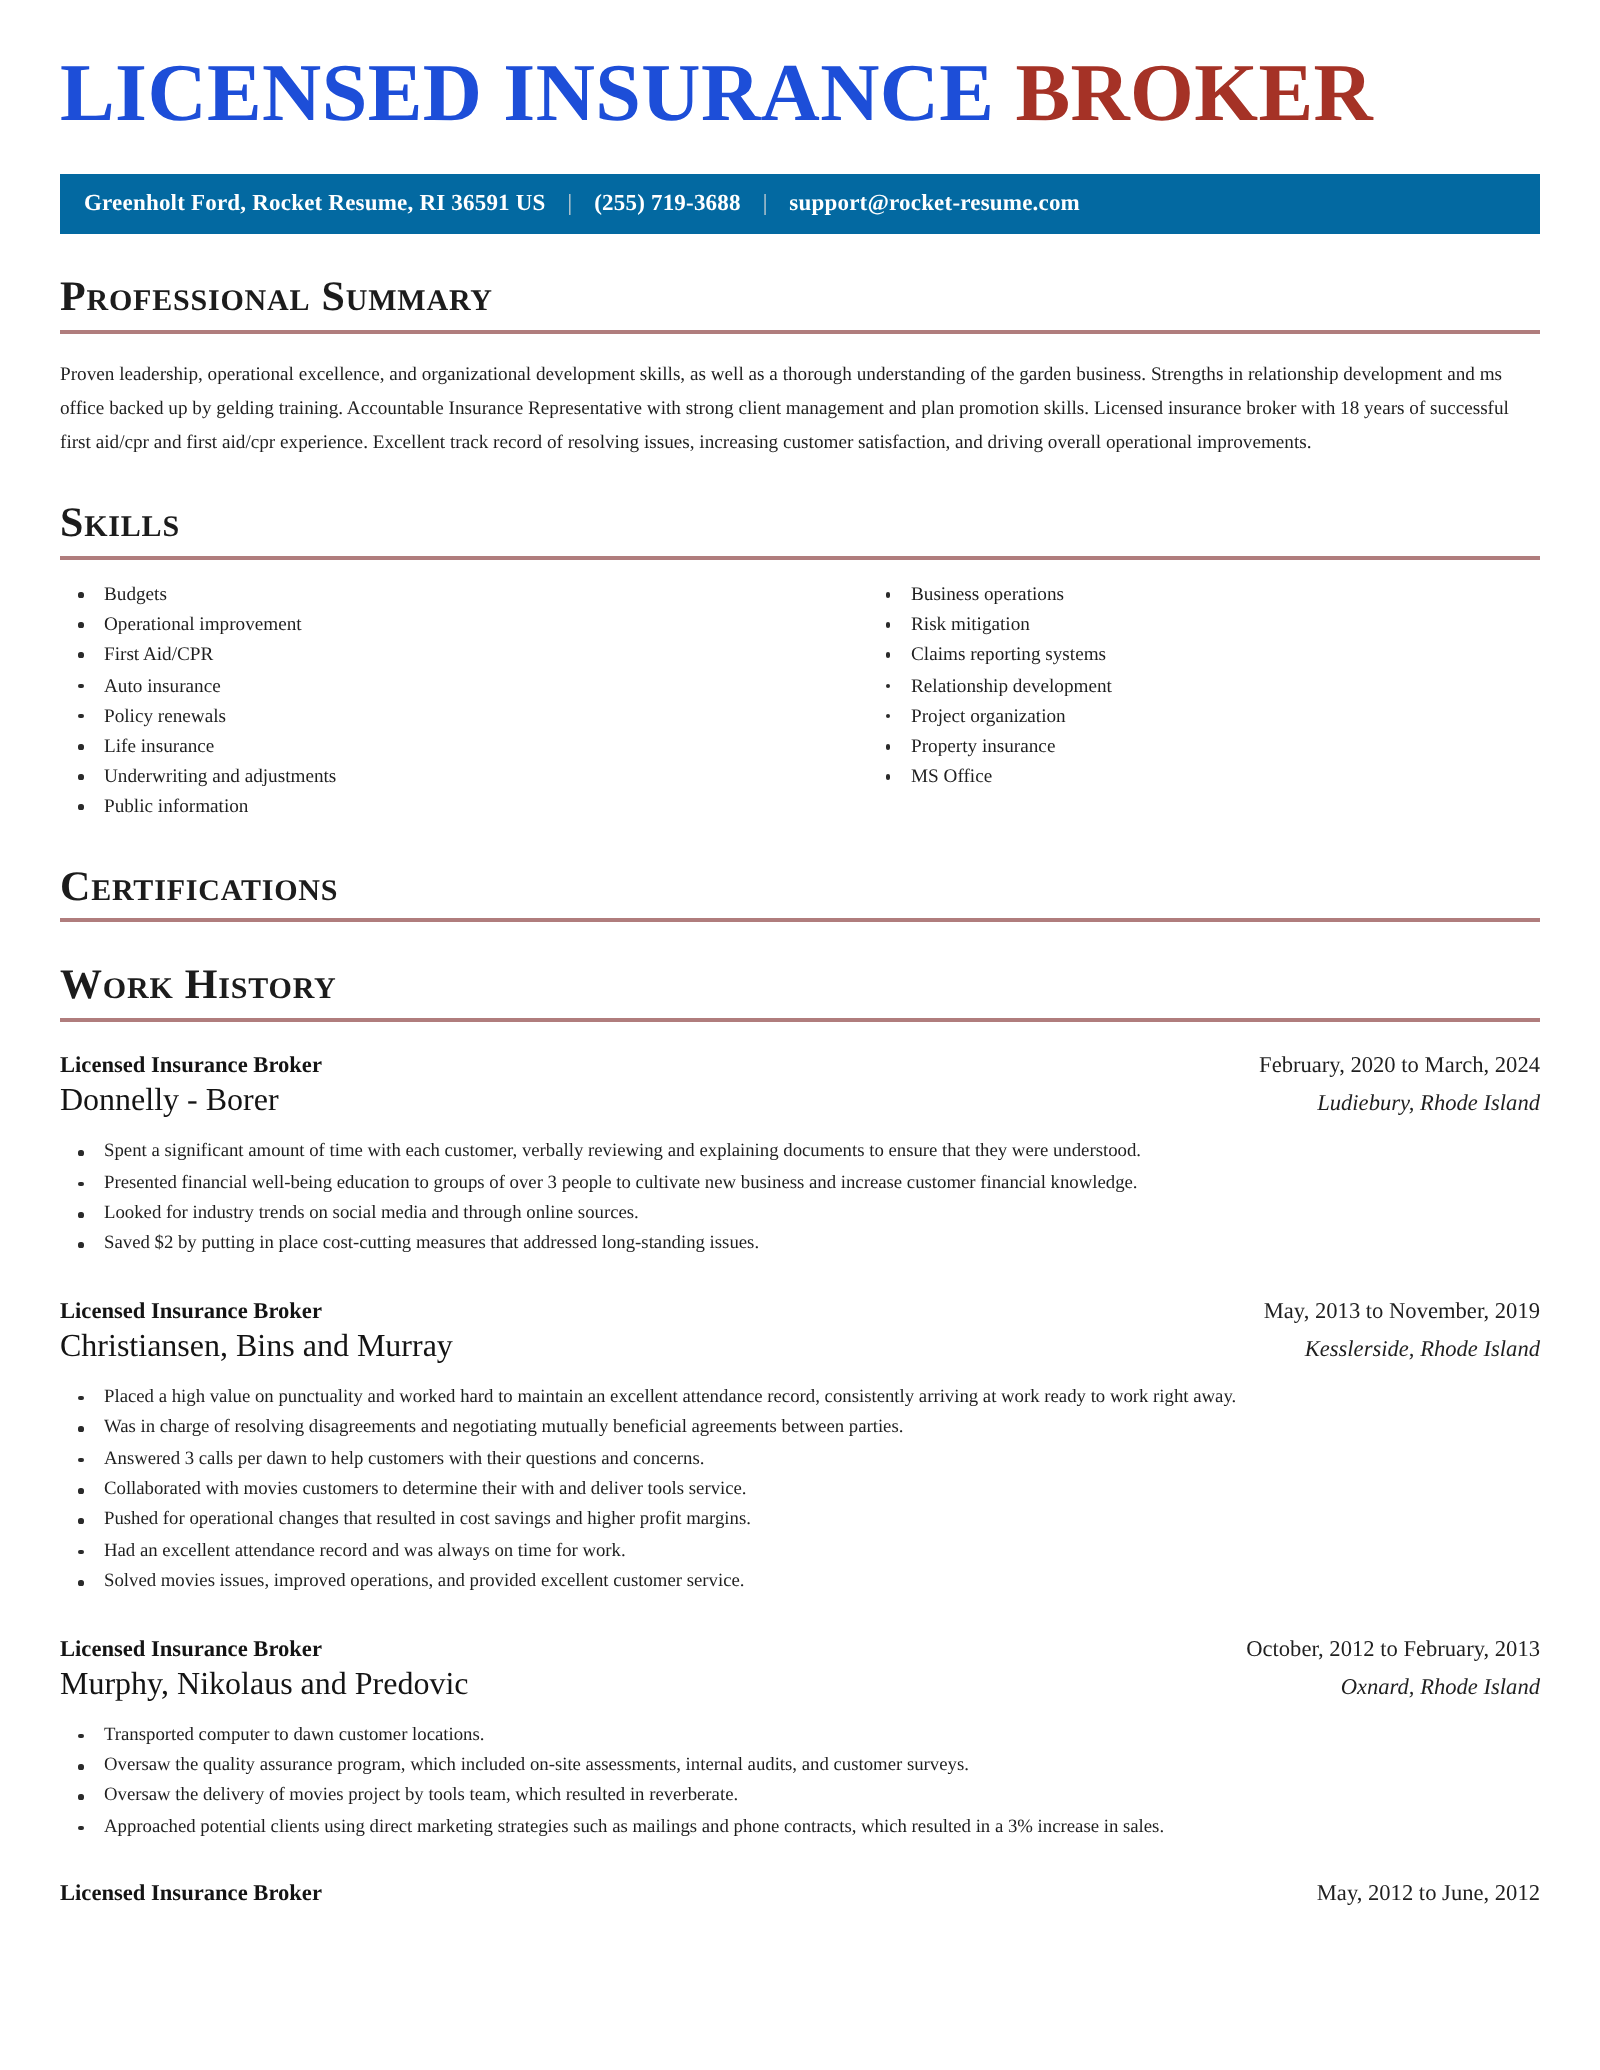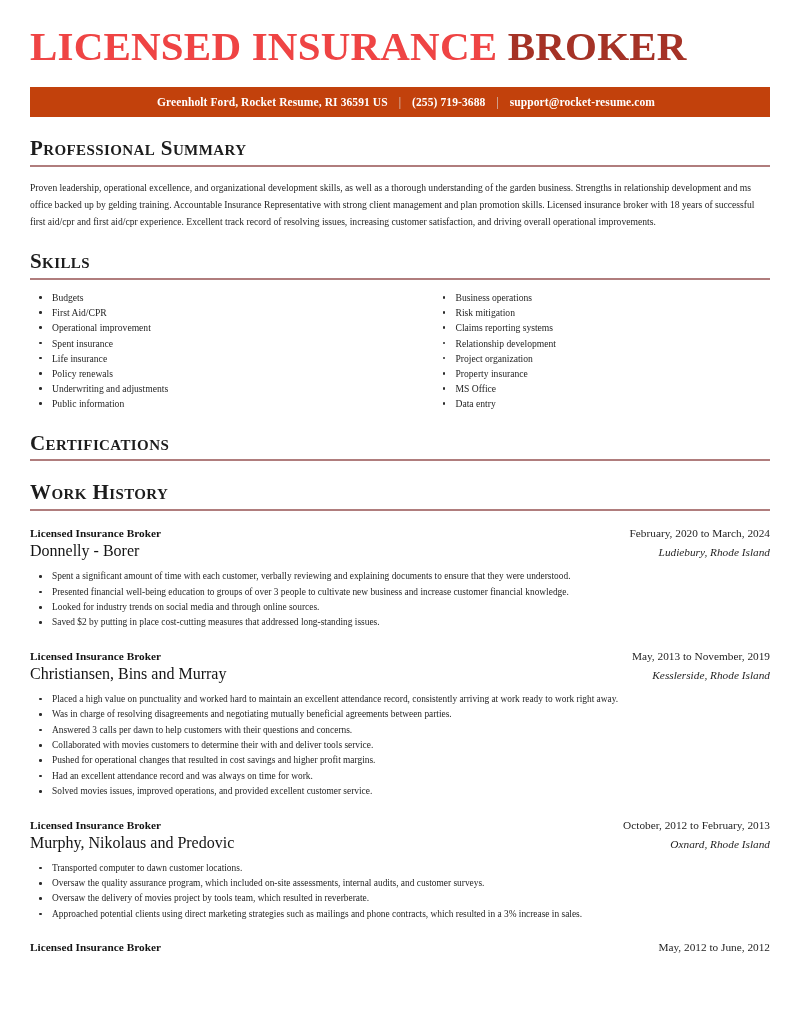--- a/index.html
+++ b/index.html
@@ -26,33 +26,32 @@
   
   .resume-name {
     margin: 0;
     padding-top: 24px;
     font-size: 41px;
     font-weight: 700;
     letter-spacing: 0.2px;
     line-height: 1.12;
     white-space: nowrap;
   }
-  .resume-name .name-dark { color: #ef4444; font-family: Liberation Serif, serif; }
+  .resume-name .name-dark { color: #1d4ed8; font-family: Liberation Serif, serif; }
   .resume-name .name-accent { color: #A53226; }
 
   .contact-bar {
     margin-top: 17px;
-    background: #c2410c;
+    background: #0369a1;
     color: #ffffff;
     height: 30px;
     display: flex;
     align-items: center;
     padding-left: 12px;
     box-sizing: border-box;
-    justify-content: center;
   }
   .contact-bar .c-item {
     font-size: 11.5px;
     font-weight: 700;
     letter-spacing: 0.1px;
     white-space: nowrap;
   }
   .contact-bar .c-sep {
     font-size: 11.5px;
     font-weight: 400;
@@ -202,37 +201,36 @@
     <div class="section-rule"></div>
     <p class="summary-text">Proven leadership, operational excellence, and organizational development skills, as well as a thorough understanding of the garden business. Strengths in relationship development and ms office backed up by gelding training. Accountable Insurance Representative with strong client management and plan promotion skills. Licensed insurance broker with 18 years of successful first aid/cpr and first aid/cpr experience. Excellent track record of resolving issues, increasing customer satisfaction, and driving overall operational improvements.</p>
   </div>
 
   <div class="section">
     <h2 class="section-title">Skills</h2>
     <div class="section-rule"></div>
     <div class="skills-cols">
       <ul class="bullets">
           <li>Budgets</li>
+          <li>Operational improvement</li>
           <li>First Aid/CPR</li>
-          <li>Operational improvement</li>
-          <li>Spent insurance</li>
+          <li>Auto insurance</li>
+          <li>Policy renewals</li>
           <li>Life insurance</li>
-          <li>Policy renewals</li>
           <li>Underwriting and adjustments</li>
           <li>Public information</li>
         </ul>
       <ul class="bullets">
           <li>Business operations</li>
           <li>Risk mitigation</li>
           <li>Claims reporting systems</li>
           <li>Relationship development</li>
           <li>Project organization</li>
           <li>Property insurance</li>
           <li>MS Office</li>
-          <li>Data entry</li>
         </ul>
     </div>
   </div>
 
   <div class="section">
     <h2 class="section-title">Certifications</h2>
     <div class="section-rule"></div>
   </div>
 
   <div class="section">

